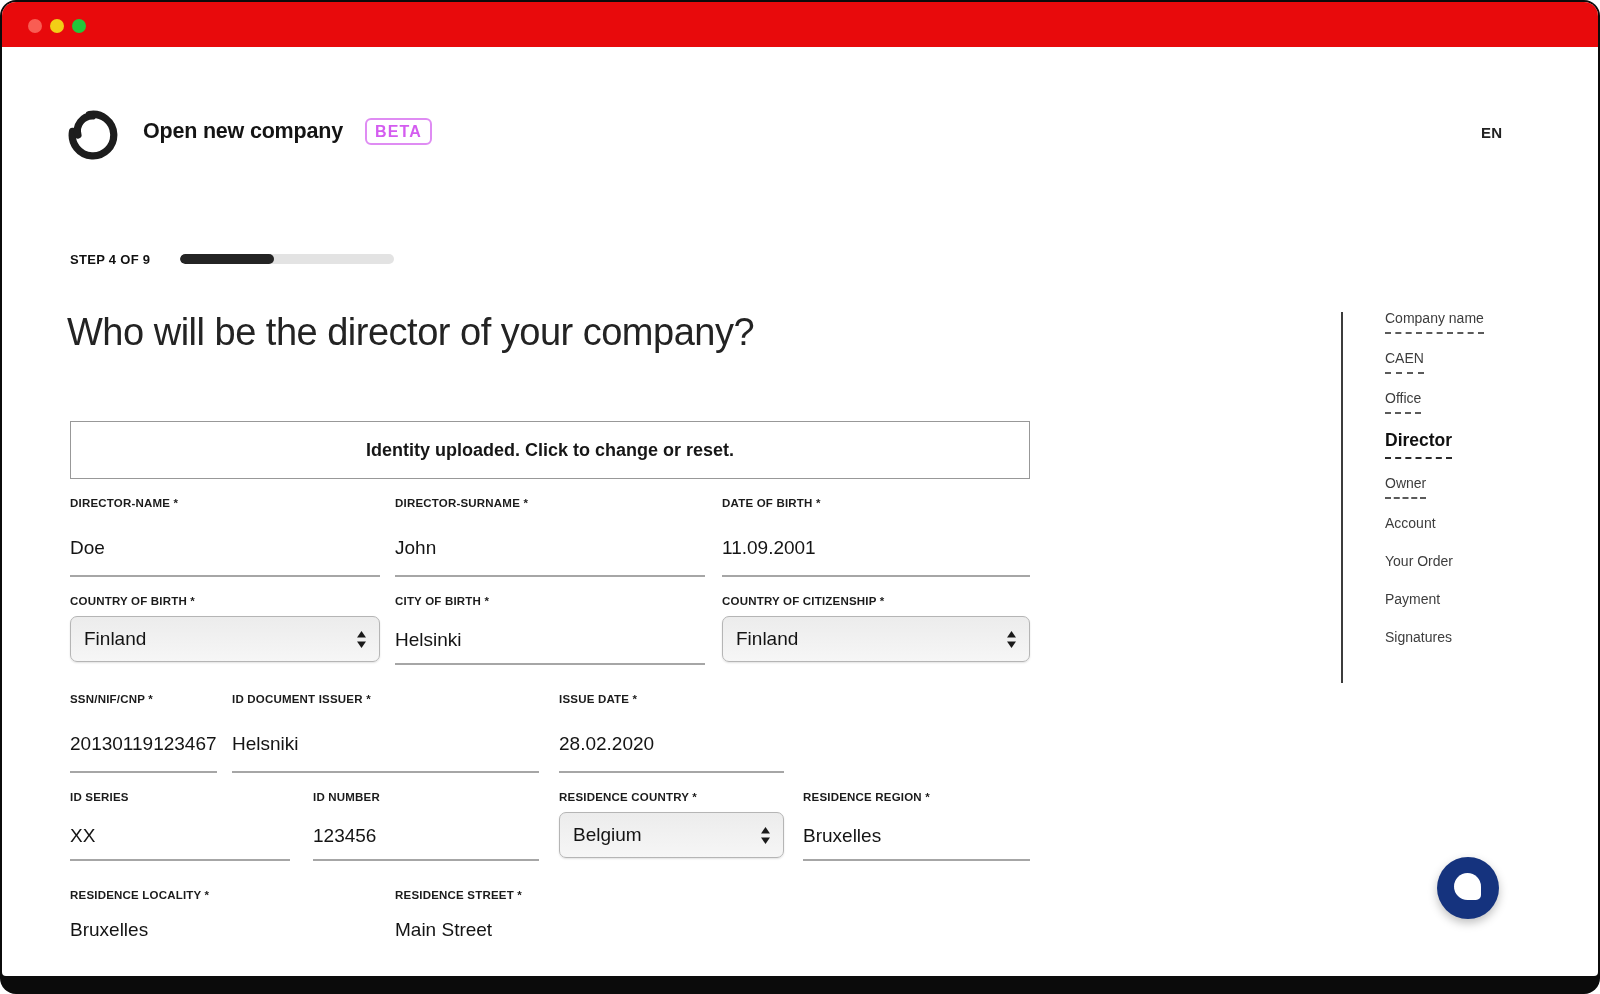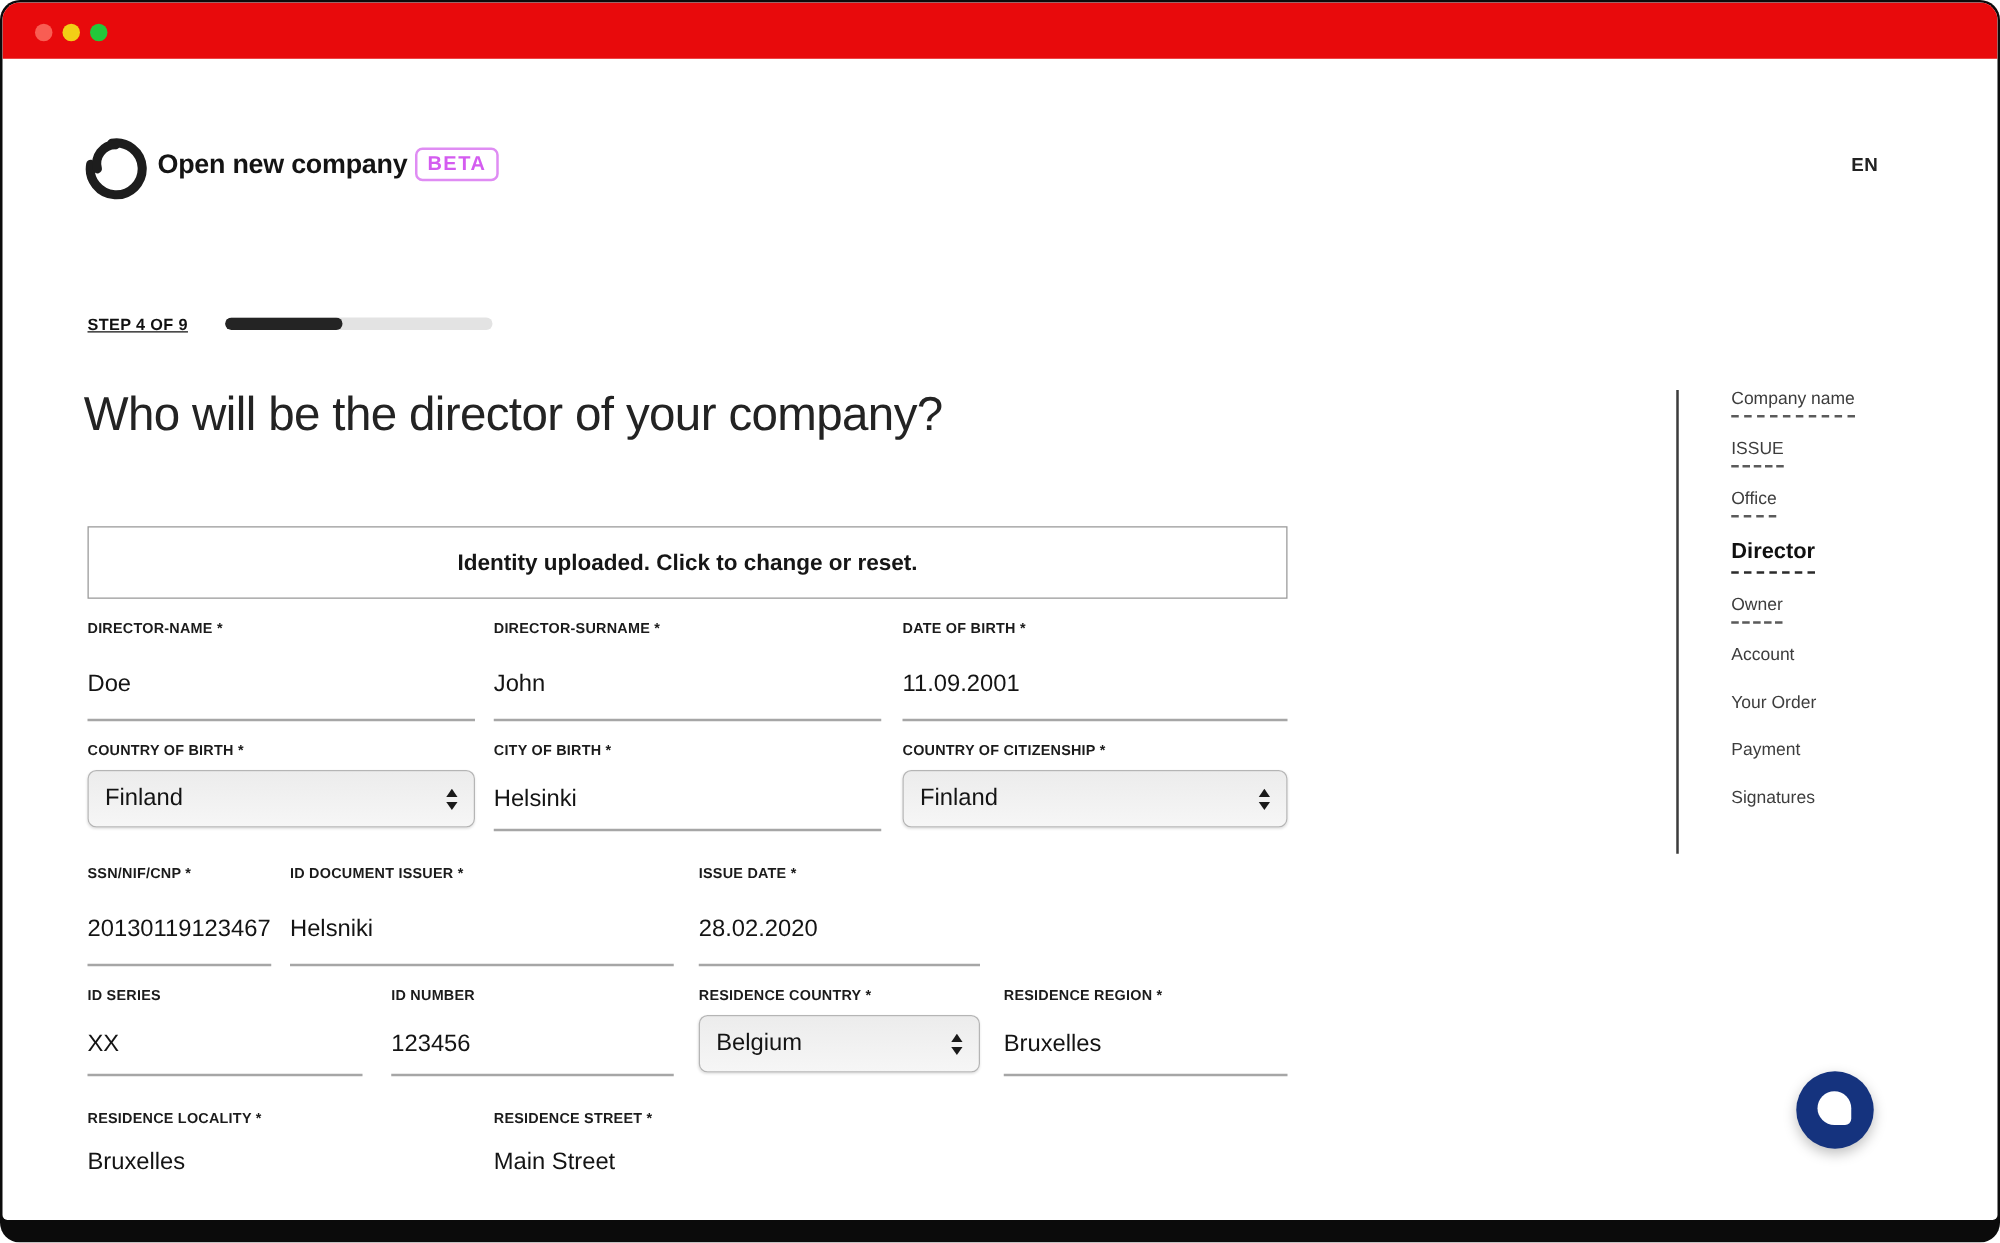--- a/index.html
+++ b/index.html
@@ -12,28 +12,28 @@
 
   
   .titlebar { position:absolute; left:0; top:0; right:0; height:45px; background:#e80a0c; }
   .tl-dot { position:absolute; top:17px; width:14px; height:14px; border-radius:50%; }
   .tl-close { left:26px;  background:#f95d53; }
   .tl-min   { left:48px;  background:#f2cf16; }
   .tl-max   { left:70px;  background:#23c73a; }
 
   
   .logo { position:absolute; left:64px; top:104px; width:54px; height:54px; }
-  .hdr-row { position:absolute; left:124px; top:116px; display:flex; align-items:center; gap:6px; }
+  .hdr-row { position:absolute; left:141px; top:116px; display:flex; align-items:center; gap:22px; }
   .app-title { font-size:21.5px; font-weight:700; color:#141414; letter-spacing:-0.2px; }
   .beta-badge { font-size:16px; font-weight:700; letter-spacing:1.2px; color:#d45cf0;
                 border:2px solid #df8cf3; border-radius:6px; padding:4px 8px 3px 8px; line-height:1; }
   .lang { position:absolute; left:1479px; top:122px; font-size:15px; font-weight:700; color:#222; letter-spacing:0.3px; cursor:pointer; }
 
   
-  .step-label { position:absolute; left:68px; top:250px; font-size:13px; font-weight:700; color:#111; letter-spacing:0.3px;text-decoration:underline; }
+  .step-label { position:absolute; left:68px; top:250px; font-size:13px; font-weight:700; color:#111; letter-spacing:0.3px; }
   .progress-track { position:absolute; left:178px; top:252px; width:214px; height:10px; border-radius:6px; background:#e3e3e3; overflow:hidden; }
   .progress-fill { height:100%; background:#242424; border-radius:6px; width:44%; }
 
   
   .page-heading { position:absolute; left:65px; top:309px; width:1000px;
                   font-size:38px; font-weight:400; color:#232323; letter-spacing:-0.5px; }
 
   
   .id-banner { position:absolute; left:68px; top:419px; width:960px; height:58px;
                border:1px solid #989898; display:flex; align-items:center; justify-content:center;
@@ -182,21 +182,21 @@
       <div class="fvalue" style="margin-top:18px;">Bruxelles</div>
     </div>
     <div class="field" style="left:393px; top:887px; width:310px;">
       <div class="flabel">RESIDENCE STREET *</div>
       <div class="fvalue" style="margin-top:18px;">Main Street</div>
     </div>
 
     <div class="vrule"></div>
     <ul class="stepnav">
       <li class="dashed"><span>Company name</span></li>
-      <li class="dashed"><span>ISSUE</span></li>
+      <li class="dashed"><span>CAEN</span></li>
       <li class="dashed"><span>Office</span></li>
       <li class="active"><span>Director</span></li>
       <li class="dashed"><span>Owner</span></li>
       <li class="plain"><span>Account</span></li>
       <li class="plain"><span>Your Order</span></li>
       <li class="plain"><span>Payment</span></li>
       <li class="plain"><span>Signatures</span></li>
     </ul>
 
     <div class="chat-btn">

